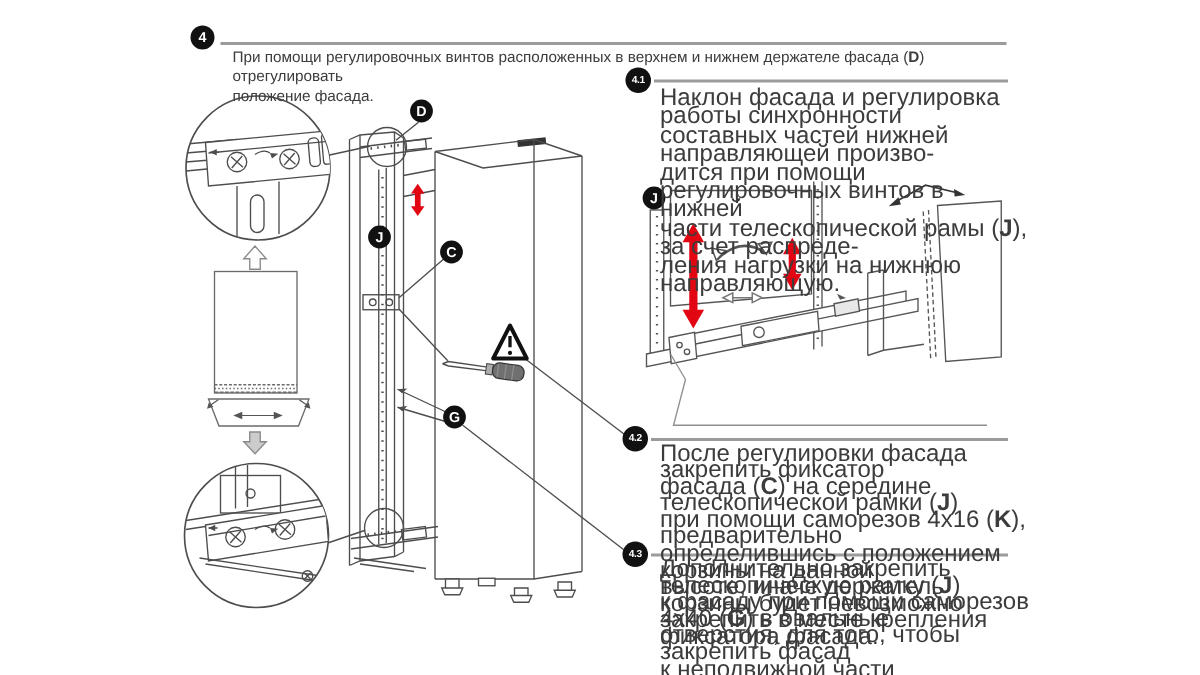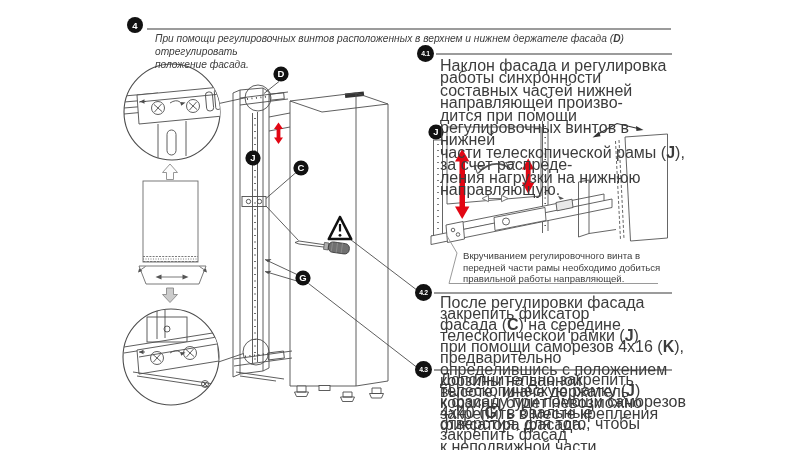--- a/index.html
+++ b/index.html
@@ -12,21 +12,21 @@
   .m-sub{width:17px;height:17px;font-size:6.8px;letter-spacing:-0.3px;}
   #m41{left:417px;top:45px;}
   #m42{left:415px;top:284px;}
   #m43{left:415px;top:361px;}
   .sep{position:absolute;height:1.5px;background:#9b9b9b;z-index:2;}
   #sep-h{left:147px;top:28px;width:524px;}
   #sep-41{left:436px;top:53px;width:236px;}
   #sep-42{left:434px;top:292px;width:238px;}
   #sep-43{left:434px;top:369px;width:238px;}
   .txt{position:absolute;font-size:16px;line-height:11.1px;z-index:2;}
-  #t-header{left:155px;top:32px;width:530px;font-size:10.2px;line-height:13px;font-style:italic;}
+  #t-header{left:155px;top:32px;width:530px;font-size:10.2px;line-height:13px;}
   #t-41{left:440px;top:60px;width:245px;line-height:12.4px;}
   #t-callout{left:463px;top:250px;width:205px;font-size:9.6px;line-height:11.6px;}
   #t-42{left:440px;top:297px;width:250px;}
   #t-43{left:440px;top:374px;width:255px;}
   .pl{font-weight:bold;}
 </style>
 </head>
 <body>
 
 <div class="canvas">
@@ -36,21 +36,20 @@
   <div class="marker m-sub" id="m42">4.2</div>
   <div class="marker m-sub" id="m43">4.3</div>
 
   <div class="sep" id="sep-h"></div>
   <div class="sep" id="sep-41"></div>
   <div class="sep" id="sep-42"></div>
   <div class="sep" id="sep-43"></div>
 
   <div class="txt" id="t-header">При помощи регулировочных винтов расположенных в верхнем и нижнем держателе фасада (<span class="pl">D</span>) отрегулировать<br>положение фасада.</div>
   <div class="txt" id="t-41">Наклон фасада и регулировка работы синхронности<br>составных частей нижней направляющей произво-<br>дится при помощи регулировочных винтов в нижней<br>части телескопической рамы (<span class="pl">J</span>), за счет распреде-<br>ления нагрузки на нижнюю направляющую.</div>
-  <div class="txt" id="t-callout">Вкручиванием регулировочного винта в<br>передней части рамы необходимо добиться<br>правильной работы направляющей.</div>
   <div class="txt" id="t-42">После регулировки фасада закрепить фиксатор<br>фасада (<span class="pl">C</span>) на середине телескопической рамки (<span class="pl">J</span>)<br>при помощи саморезов 4x16 (<span class="pl">K</span>), предварительно<br>определившись с положением корзины на данной<br>высоте, иначе держатель корзины будет невозможно<br>закрепить в месте крепления фиксатора фасада.</div>
   <div class="txt" id="t-43">Дополнительно закрепить телескопическую рамку (<span class="pl">J</span>)<br>к фасаду при помощи саморезов 4x40 (<span class="pl">G</span>) в овальные<br>отверстия, для того, чтобы закрепить фасад<br>к неподвижной части телескопической рамы (<span class="pl">J</span>)<br>и предотвратить смещение фасада вниз вместе<br>с подвижной частью телескопической рамы.</div>
 
   <svg class="svg-layer" viewBox="0 0 800 450">
     <defs>
       <clipPath id="clipTop">
           <circle cx="172" cy="112" r="48"></circle>
         </clipPath>
       <clipPath id="clipBot">
           <circle cx="171" cy="357" r="48"></circle>

